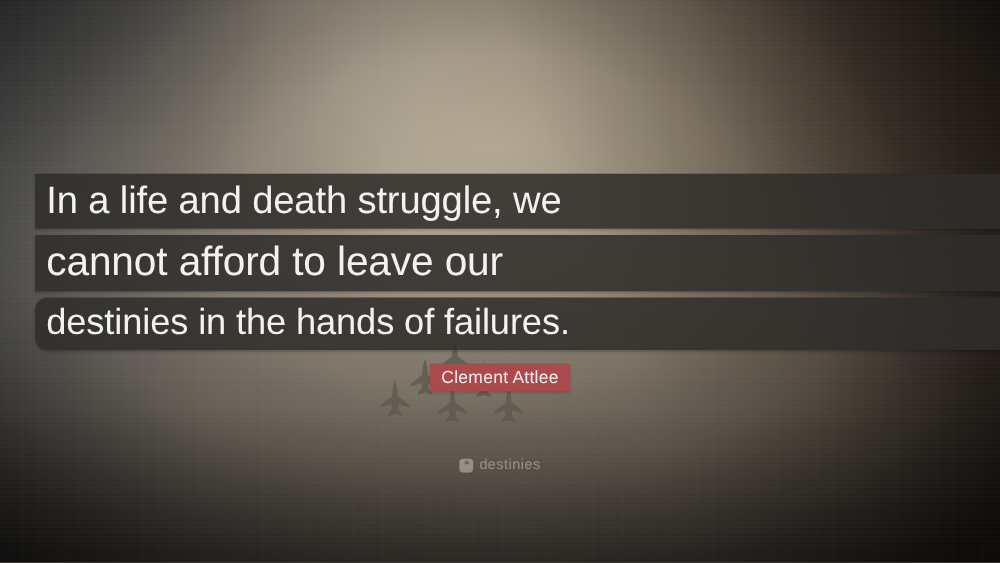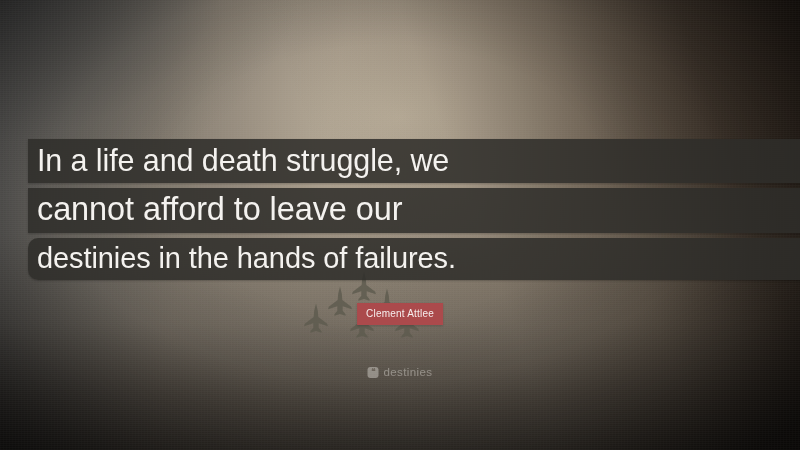--- a/index.html
+++ b/index.html
@@ -133,24 +133,24 @@
   }
   .ql-1 { font-size: 30.5px; line-height: 36px; }
   .ql-2 { font-size: 32.5px; line-height: 37px; }
   .ql-3 { font-size: 29px; line-height: 34px; border-radius: 10px; }
 
   
   #author-badge {
     position: absolute;
     left: 50%;
     transform: translateX(-50%);
-    top: 303px;
+    top: 291px;
     background: #ab4a4c;
     color: #f6eeee;
-    font-size: 10px;
+    font-size: 14px;
     line-height: 13px;
     letter-spacing: 0.2px;
     padding: 4px 9px 5px 9px;
     white-space: nowrap;
     box-shadow: 0 1px 2px rgba(0,0,0,0.18);
   }
 
   
   #watermark {
     position: absolute;

